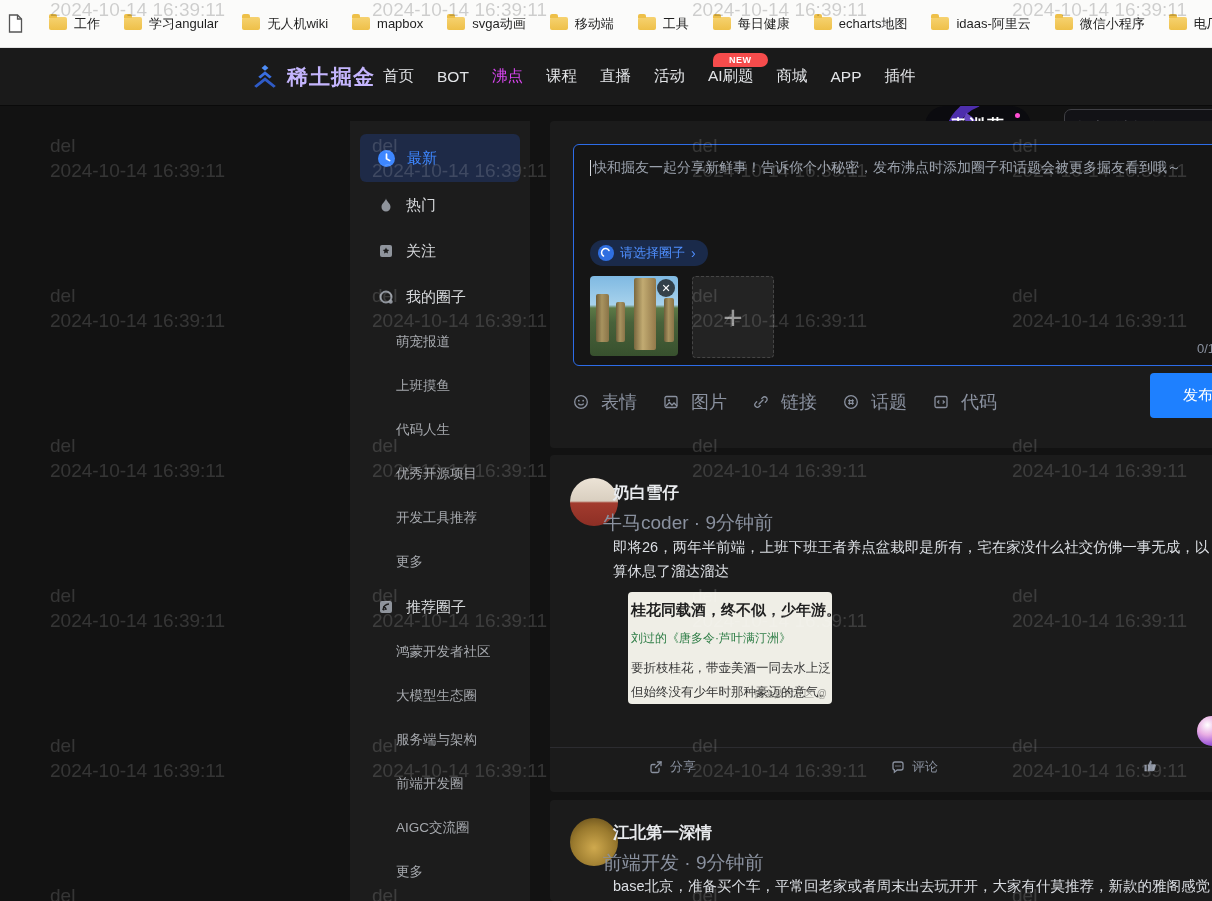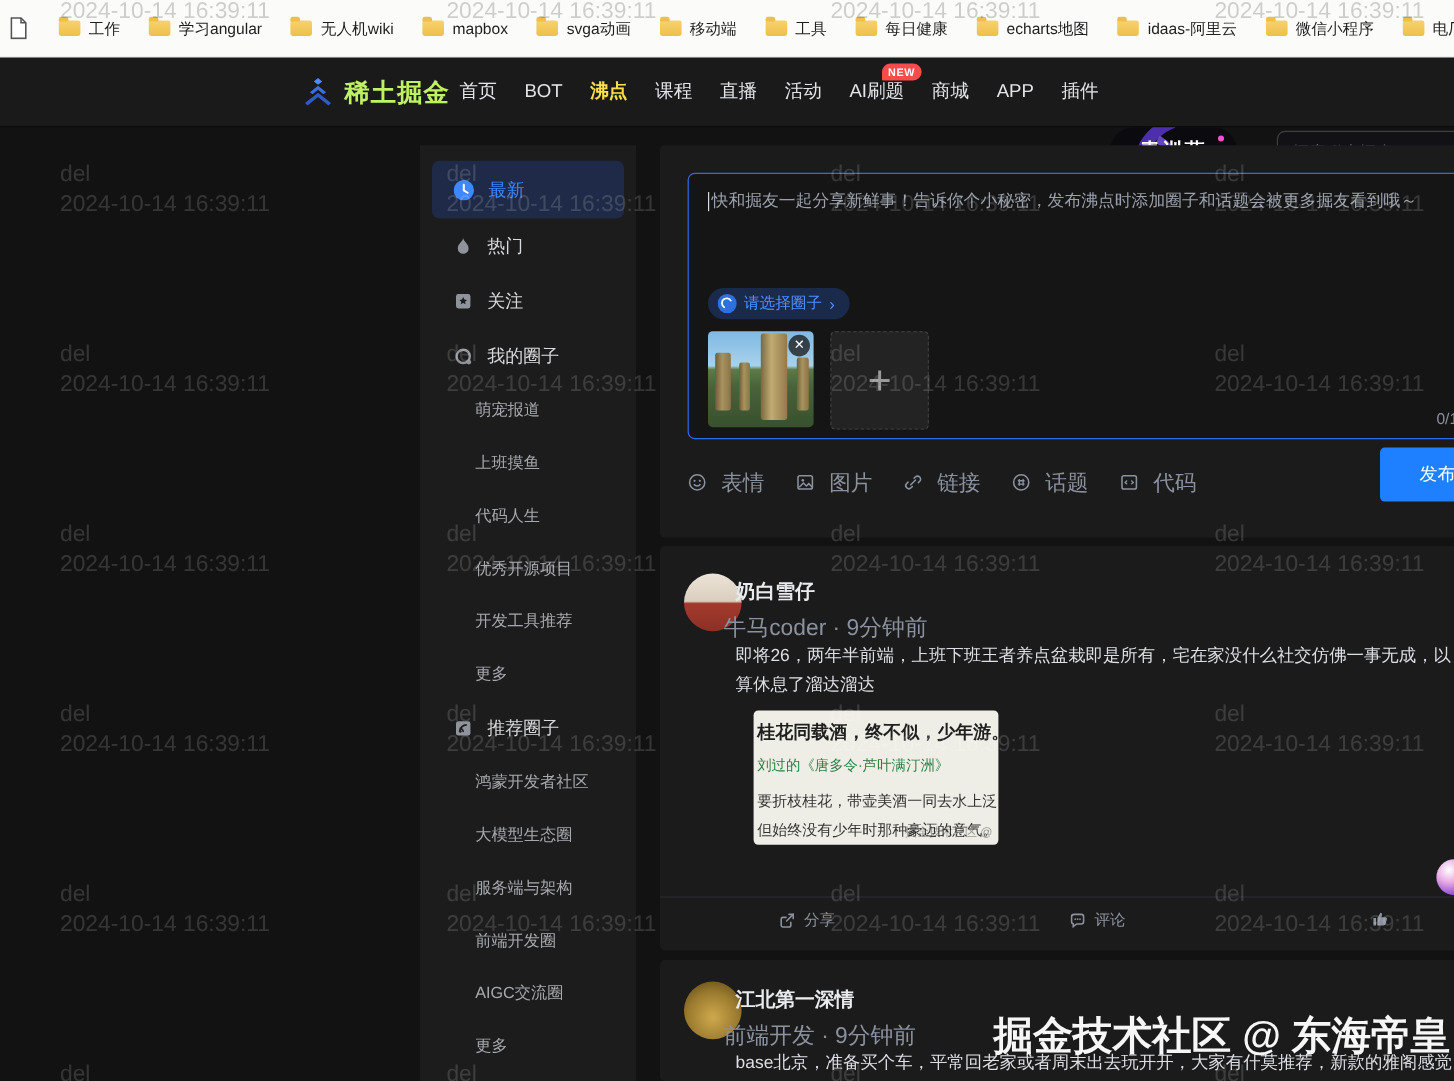--- a/index.html
+++ b/index.html
@@ -10,25 +10,25 @@
   .bookmarks{position:absolute;left:0;top:0;width:1212px;height:48px;background:#fbfbfa;display:flex;align-items:center;padding-left:8px;box-sizing:border-box;border-bottom:1px solid #e4e4e4;}
   .page-ico{width:15px;height:19px;margin-right:26px;flex:none;}
   .bm{display:flex;align-items:center;gap:7px;margin-right:24px;flex:none;cursor:pointer;justify-content:center;}
   .folder{width:18px;height:13px;background:#f2c94c;background:linear-gradient(180deg,#f6d270,#eec049);border-radius:2px;position:relative;flex:none;}
   .folder::before{content:"";position:absolute;top:-3px;left:0;width:8px;height:4px;background:#eec049;border-radius:2px 2px 0 0;}
   .bm span.lbl{font-size:13px;color:#1f1f1f;white-space:nowrap;}
 
   
   .navbar{position:absolute;left:0;top:48px;width:1212px;height:57px;background:#1a1a1a;border-bottom:1px solid #0a0a0a;}
   .logo{position:absolute;left:252px;top:0;height:57px;display:flex;align-items:center;gap:9px;cursor:pointer;}
-  .logo .logo-text{color:#bef264;font-size:21px;font-weight:bold;letter-spacing:1px;}
+  .logo .logo-text{color:#c4b5fd;font-size:21px;font-weight:bold;letter-spacing:1px;}
   .nav-items{position:absolute;left:383px;top:0;height:57px;display:flex;align-items:center;gap:23px;}
   .nav-item{font-size:15.5px;color:#e3e5e8;cursor:pointer;position:relative;white-space:nowrap;}
-  .nav-item.active{color:#fde047;font-weight:bold;}
-  .new-badge{position:absolute;top:-13px;right:-14px;background:#f64c4c;color:#fff;font-size:9px;font-weight:bold;padding:2px 5px;border-radius:7px 7px 7px 1px;letter-spacing:.5px;}
+  .nav-item.active{color:#d946ef;font-weight:normal;}
+  .new-badge{position:absolute;top:-13px;right:-14px;background:#f64c4c;color:#fff;font-size:9px;font-weight:bold;padding:2px 16px;border-radius:7px 7px 7px 1px;letter-spacing:.5px;}
   .camp-btn{position:absolute;left:925px;top:58px;width:106px;height:40px;border-radius:21px;background:#0b0b0f;overflow:hidden;display:flex;align-items:center;justify-content:center;cursor:pointer;}
   .camp-btn .arc1{position:absolute;width:80px;height:80px;border:10px solid transparent;border-left-color:#5a35c8;border-bottom-color:#3c2090;border-radius:50%;left:18px;top:-12px;transform:rotate(25deg);opacity:.85;}
   .camp-btn .arc2{position:absolute;width:60px;height:60px;border:7px solid transparent;border-right-color:#7b54ea;border-radius:50%;left:-14px;top:2px;transform:rotate(-15deg);opacity:.8;}
   .camp-btn .dot-pink{position:absolute;right:11px;top:7px;width:5px;height:5px;border-radius:50%;background:#ff4dd2;}
   .camp-btn .dot-glow{position:absolute;left:8px;bottom:3px;width:11px;height:11px;border-radius:50%;background:radial-gradient(circle at 35% 35%,#fff,#ff9ae5 60%,#d554c8);}
   .camp-btn .camp-label{position:relative;color:#fff;font-size:16.5px;font-weight:bold;letter-spacing:2px;}
   .search-box{position:absolute;left:1064px;top:61px;width:230px;height:36px;border:1px solid #3f3f44;border-radius:7px;background:#121216;box-sizing:border-box;display:flex;align-items:center;}
   .search-box input{background:transparent;border:none;outline:none;color:#c7c9cc;font-size:14px;padding:0 12px;width:100%;font-family:inherit;}
   .search-box input::placeholder{color:#6e6e74;}
 
@@ -348,21 +348,20 @@
 
   <div class="card" id="post2">
     <div class="avatar field"></div>
     <div class="post-name" style="top:22px;">江北第一深情</div>
     <div class="post-meta" style="top:50px;">前端开发 · 9分钟前</div>
     <div class="post-text" style="top:74px;">base北京，准备买个车，平常回老家或者周末出去玩开开，大家有什莫推荐，新款的雅阁感觉</div>
   </div>
 
   <div class="sphere"></div>
 
-  <div class="big-wm">掘金技术社区 @ 东海帝皇</div>
 <div class="wm dark" style="left: 50px; top: -28px;">del<div>2024-10-14 16:39:11</div></div>
     <div class="wm dark" style="left: 372px; top: -28px;">del<div>2024-10-14 16:39:11</div></div>
     <div class="wm dark" style="left: 692px; top: -28px;">del<div>2024-10-14 16:39:11</div></div>
     <div class="wm dark" style="left: 1012px; top: -28px;">del<div>2024-10-14 16:39:11</div></div>
     <div class="wm" style="left: 50px; top: 133px;">del<div>2024-10-14 16:39:11</div></div>
     <div class="wm" style="left: 372px; top: 133px;">del<div>2024-10-14 16:39:11</div></div>
     <div class="wm" style="left: 692px; top: 133px;">del<div>2024-10-14 16:39:11</div></div>
     <div class="wm" style="left: 1012px; top: 133px;">del<div>2024-10-14 16:39:11</div></div>
     <div class="wm" style="left: 50px; top: 283px;">del<div>2024-10-14 16:39:11</div></div>
     <div class="wm" style="left: 372px; top: 283px;">del<div>2024-10-14 16:39:11</div></div>

